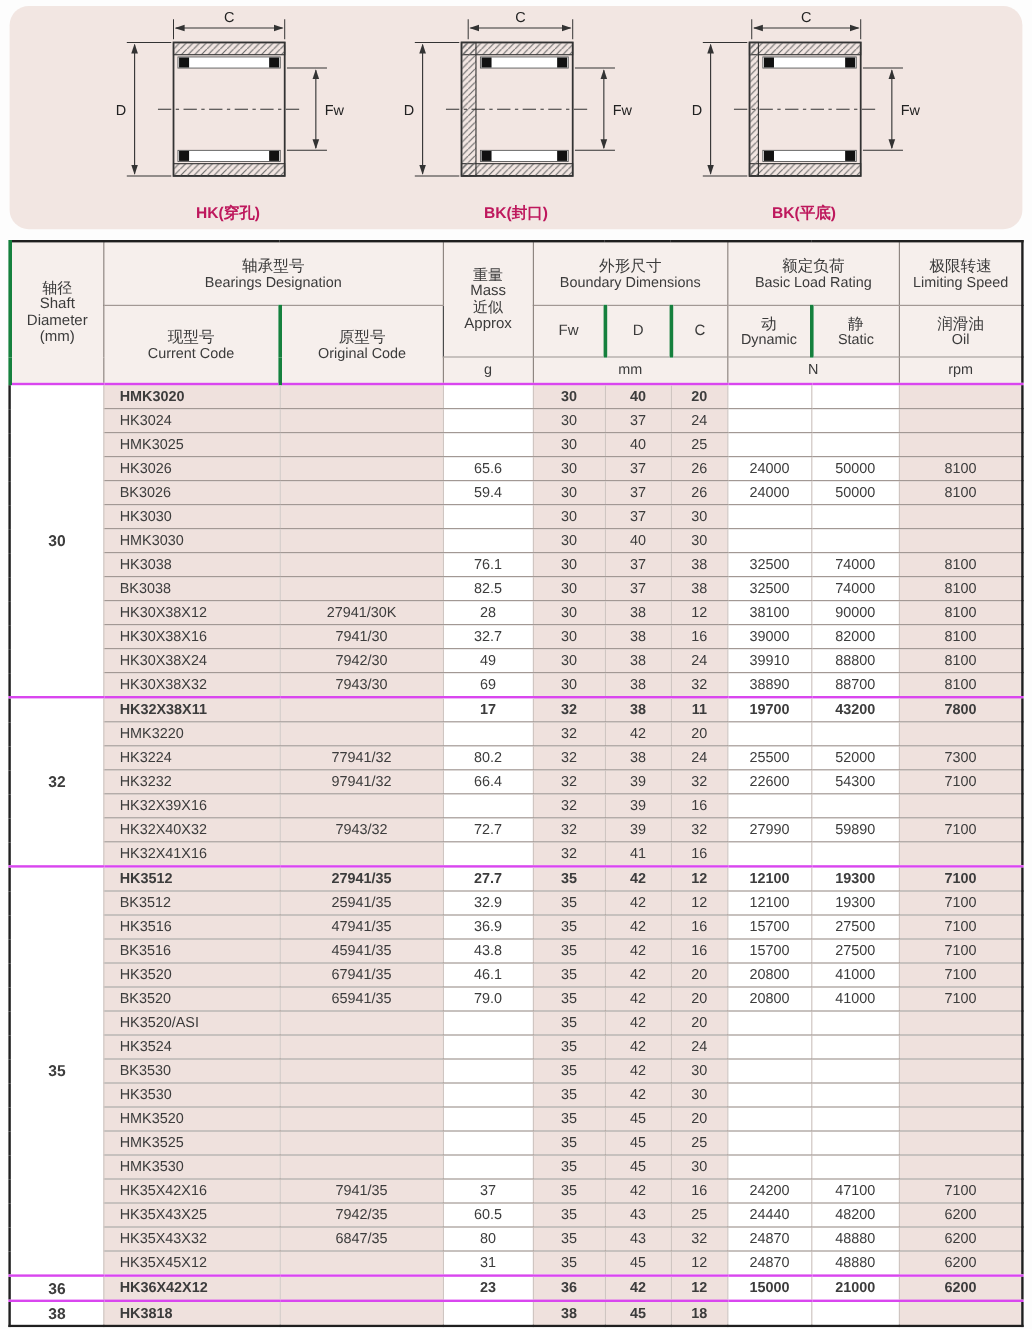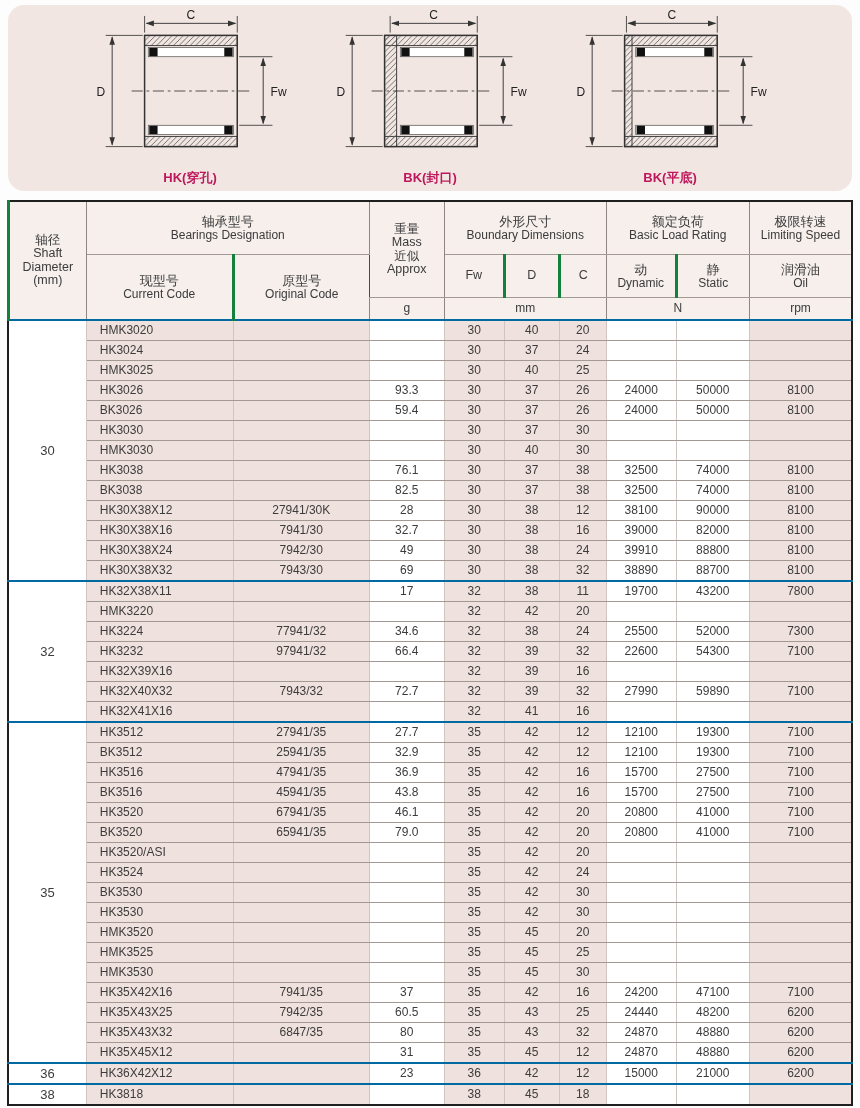--- a/index.html
+++ b/index.html
@@ -23,21 +23,21 @@
   thead tr.h1 td{height:52px;}
   thead tr.h2 td{height:42px;}
   thead tr.h3 td{height:21px;}
   thead td .zh{display:block;font-size:13px;}
   thead td .en{display:block;font-size:12px;}
   thead td .ln{display:block;font-size:12.5px;}
   thead{border-bottom:2px solid #2e2e2e;}
   tbody td.pink{background:#efe1dd;}
   tbody td{color:#3c3c3c;}
   td.sec{border-left:1px solid #4a4a4a;}
-  tr.group-start td{border-top:2px solid #0369a1;}
+  tr.group-start td{border-top:2px solid #d946ef;font-weight:bold;}
   td.col-shaft{background:#ffffff;font-size:13px;border-left:none;}
   td.col-current{text-align:left;padding-left:13px;}
   .dim-label{font-size:13px;}
 </style>
 </head>
 <body>
 
 <div class="page">
 
   <div class="diagram-card">
@@ -265,21 +265,21 @@
           <td class="col-fw pink sec">30</td>
           <td class="col-d pink">40</td>
           <td class="col-c pink">25</td>
           <td class="col-dyn sec"></td>
           <td class="col-stat"></td>
           <td class="col-oil pink sec"></td>
         </tr>
         <tr>
           <td class="col-current pink sec">HK3026</td>
           <td class="col-original pink"></td>
-          <td class="col-mass sec">93.3</td>
+          <td class="col-mass sec">65.6</td>
           <td class="col-fw pink sec">30</td>
           <td class="col-d pink">37</td>
           <td class="col-c pink">26</td>
           <td class="col-dyn sec">24000</td>
           <td class="col-stat">50000</td>
           <td class="col-oil pink sec">8100</td>
         </tr>
         <tr>
           <td class="col-current pink sec">BK3026</td>
           <td class="col-original pink"></td>
@@ -398,21 +398,21 @@
           <td class="col-fw pink sec">32</td>
           <td class="col-d pink">42</td>
           <td class="col-c pink">20</td>
           <td class="col-dyn sec"></td>
           <td class="col-stat"></td>
           <td class="col-oil pink sec"></td>
         </tr>
         <tr>
           <td class="col-current pink sec">HK3224</td>
           <td class="col-original pink">77941/32</td>
-          <td class="col-mass sec">34.6</td>
+          <td class="col-mass sec">80.2</td>
           <td class="col-fw pink sec">32</td>
           <td class="col-d pink">38</td>
           <td class="col-c pink">24</td>
           <td class="col-dyn sec">25500</td>
           <td class="col-stat">52000</td>
           <td class="col-oil pink sec">7300</td>
         </tr>
         <tr>
           <td class="col-current pink sec">HK3232</td>
           <td class="col-original pink">97941/32</td>

